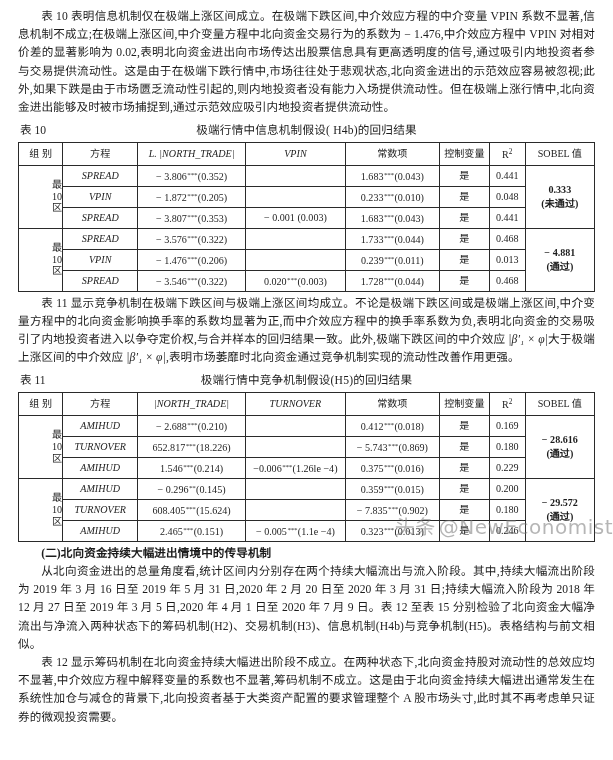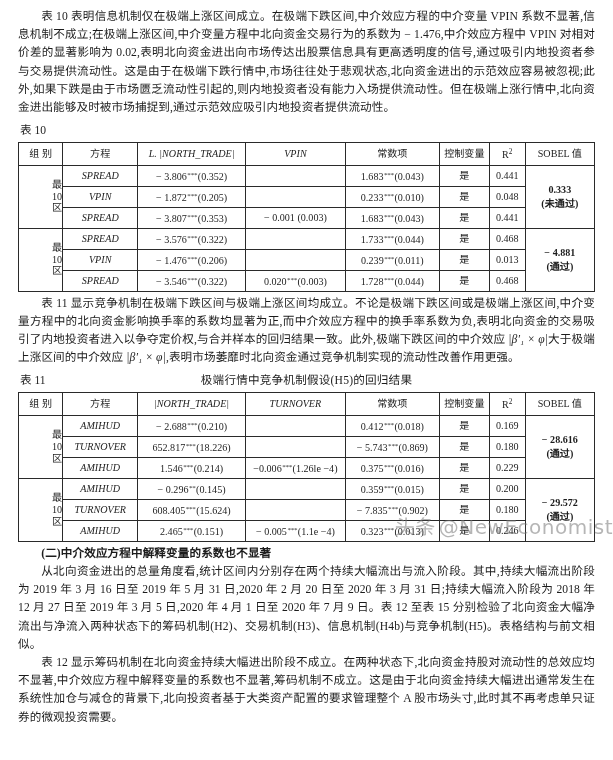--- a/index.html
+++ b/index.html
@@ -148,20 +148,21 @@
 <body>
 
 <div class="page">
   <div class="body-col">
 
     <p class="para">表 10 表明信息机制仅在极端上涨区间成立。在极端下跌区间,中介效应方程的中介变量 VPIN 系数不显著,信息机制不成立;在极端上涨区间,中介变量方程中北向资金交易行为的系数为 − 1.476,中介效应方程中 VPIN 对相对价差的显著影响为 0.02,表明北向资金进出向市场传达出股票信息具有更高透明度的信号,通过吸引内地投资者参与交易提供流动性。这是由于在极端下跌行情中,市场往往处于悲观状态,北向资金进出的示范效应容易被忽视;此外,如果下跌是由于市场匮乏流动性引起的,则内地投资者没有能力入场提供流动性。但在极端上涨行情中,北向资金进出能够及时被市场捕捉到,通过示范效应吸引内地投资者提供流动性。</p>
 
     <div class="table-block">
       <div class="tbl-caption">
         <span class="tbl-num">表 10</span>
+        <span class="tbl-title">极端行情中信息机制假设( H4b)的回归结果</span>
       </div>
       <table class="data">
         <colgroup>
           <col style="width:8.0%">
             <col style="width:13.5%">
             <col style="width:19.5%">
           <col style="width:18.0%">
             <col style="width:17.0%">
             <col style="width:9.0%">
           <col style="width:6.5%">
@@ -344,21 +345,21 @@
               <td>2.465<span class="stars">***</span>(0.151)</td>
               <td>− 0.005<span class="stars">***</span>(1.1e −4)</td>
               <td>0.323<span class="stars">***</span>(0.013)</td>
               <td>是</td>
               <td>0.246</td>
             </tr>
           </tbody>
       </table>
     </div>
 
-    <p class="sec-head">(二)中介效应方程中解释变量的系数也不显著</p>
+    <p class="sec-head">(二)北向资金持续大幅进出情境中的传导机制</p>
 
     <p class="para">从北向资金进出的总量角度看,统计区间内分别存在两个持续大幅流出与流入阶段。其中,持续大幅流出阶段为 2019 年 3 月 16 日至 2019 年 5 月 31 日,2020 年 2 月 20 日至 2020 年 3 月 31 日;持续大幅流入阶段为 2018 年 12 月 27 日至 2019 年 3 月 5 日,2020 年 4 月 1 日至 2020 年 7 月 9 日。表 12 至表 15 分别检验了北向资金大幅净流出与净流入两种状态下的筹码机制(H2)、交易机制(H3)、信息机制(H4b)与竞争机制(H5)。表格结构与前文相似。</p>
 
     <p class="para">表 12 显示筹码机制在北向资金持续大幅进出阶段不成立。在两种状态下,北向资金持股对流动性的总效应均不显著,中介效应方程中解释变量的系数也不显著,筹码机制不成立。这是由于北向资金持续大幅进出通常发生在系统性加仓与减仓的背景下,北向投资者基于大类资产配置的要求管理整个 A 股市场头寸,此时其不再考虑单只证券的微观投资需要。</p>
 
   </div>
 
   <div class="watermark">
     <span class="wm-cn">头条</span><span>@NewEconomist</span>
   </div>

